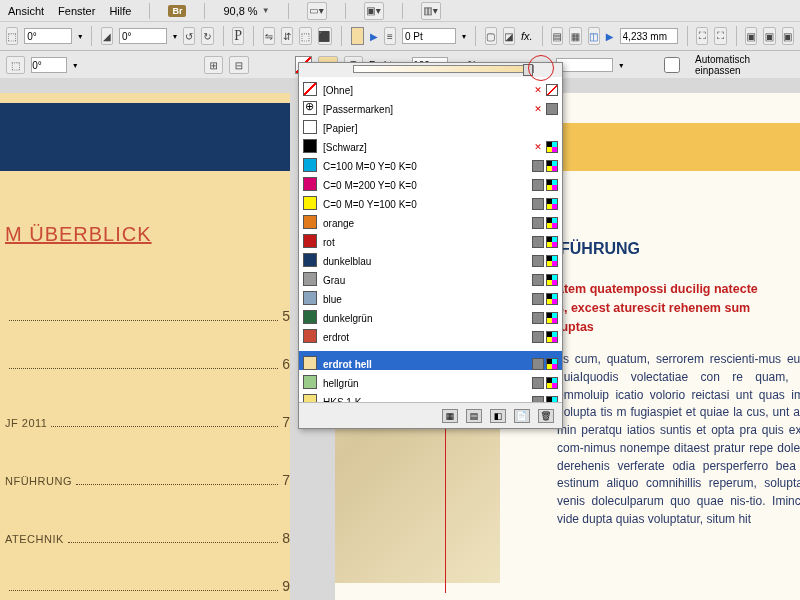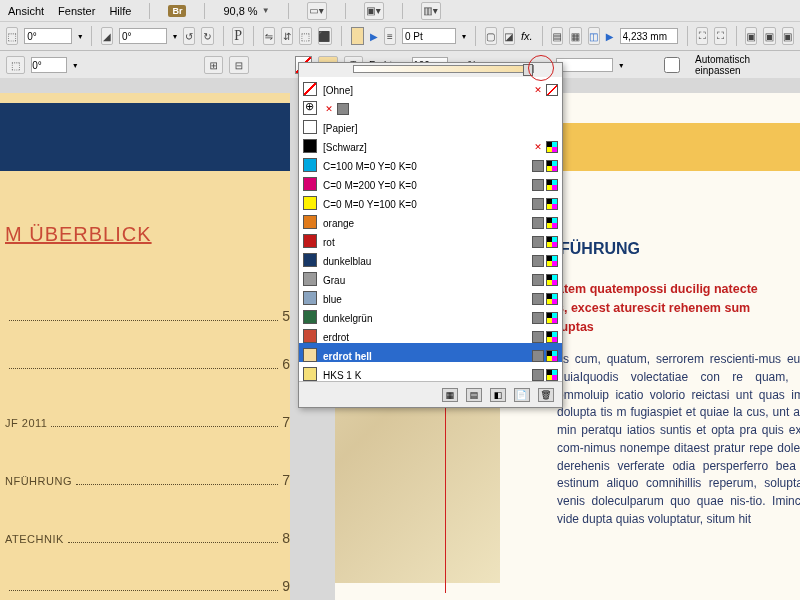--- a/index.html
+++ b/index.html
@@ -48,21 +48,21 @@
 
 
 .swatches-panel { position: absolute; left: 298px; top: 62px; width: 265px; background: #eee; border: 1px solid #888; box-shadow: 2px 2px 6px rgba(0,0,0,0.3); z-index: 50; font-size: 10px; }
 .swatches-panel .slider-row { padding: 2px 28px 4px 54px; position: relative; }
 .swatches-panel .slider-track { height: 8px; background: linear-gradient(to right, #fff, #f5dca0); border: 1px solid #888; position: relative; }
 .swatches-panel .slider-thumb { position: absolute; right: 0; top: -2px; width: 10px; height: 12px; background: #ddd; border: 1px solid #666; }
 .swatches-panel .slider-circle { position: absolute; right: 8px; top: -8px; width: 26px; height: 26px; border: 1.5px solid #d02020; border-radius: 50%; pointer-events: none; }
 
 .swatch-list { max-height: 325px; overflow: hidden; background: #fff; }
 .swatch-row { display: flex; align-items: flex-end; height: 19px; padding: 0 4px; gap: 6px; border-bottom: 0; }
-.swatch-row.selected { background: #2a6acc; color: #fff; }
+.swatch-row.selected { background: #2a6acc; color: #fff; margin-top: 8px; }
 .swatch-row.selected .sw-name { font-weight: bold; }
 .swatch-row .sw-chip { width: 14px; height: 14px; border: 1px solid #555; flex-shrink: 0; }
 .swatch-row .sw-chip.none { background: linear-gradient(to bottom right, #fff 0 45%, red 45% 55%, #fff 55%); }
 .swatch-row .sw-chip.reg { background: #fff; position: relative; }
 .swatch-row .sw-chip.reg::after { content: "⊕"; position: absolute; left: 1px; top: -2px; font-size: 11px; color: #000; }
 .swatch-row .sw-name { flex: 1; font-size: 10px; }
 .swatch-row .sw-icons { display: flex; gap: 2px; }
 .swatch-row .sw-icons .mini { width: 12px; height: 12px; display: inline-flex; align-items: center; justify-content: center; font-size: 9px; }
 .swatch-row .mini.cmyk { background: conic-gradient(#0ff 0 25%, #f0f 25% 50%, #ff0 50% 75%, #000 75% 100%); border: 1px solid #555; }
 .swatch-row .mini.grey { background: #888; border: 1px solid #555; }
@@ -230,20 +230,21 @@
       <div class="swatch-row">
         <span class="sw-chip none"></span>
         <span class="sw-name">[Ohne]</span>
         <span class="sw-icons">
           <span class="mini x"></span>
           <span class="mini none2"></span>
         </span>
       </div>
       <div class="swatch-row">
         <span class="sw-chip reg"></span>
+        <span class="sw-name">[Passermarken]</span>
         <span class="sw-icons">
           <span class="mini x"></span>
           <span class="mini grey"></span>
         </span>
       </div>
       <div class="swatch-row">
         <span class="sw-chip" style="background: rgb(255, 255, 255);"></span>
         <span class="sw-name">[Papier]</span>
         <span class="sw-icons"></span>
       </div>
@@ -331,20 +332,28 @@
         <span class="sw-chip" style="background: rgb(201, 74, 54);"></span>
         <span class="sw-name">erdrot</span>
         <span class="sw-icons">
           <span class="mini grey"></span>
           <span class="mini cmyk"></span>
         </span>
       </div>
       <div class="swatch-row selected">
         <span class="sw-chip" style="background: rgb(245, 220, 160);"></span>
         <span class="sw-name">erdrot hell</span>
+        <span class="sw-icons">
+          <span class="mini grey"></span>
+          <span class="mini cmyk"></span>
+        </span>
+      </div>
+      <div class="swatch-row">
+        <span class="sw-chip" style="background: rgb(154, 203, 138);"></span>
+        <span class="sw-name">hellgrün</span>
         <span class="sw-icons">
           <span class="mini grey"></span>
           <span class="mini cmyk"></span>
         </span>
       </div>
       <div class="swatch-row">
         <span class="sw-chip" style="background: rgb(245, 224, 122);"></span>
         <span class="sw-name">HKS 1 K</span>
         <span class="sw-icons">
           <span class="mini grey"></span>

